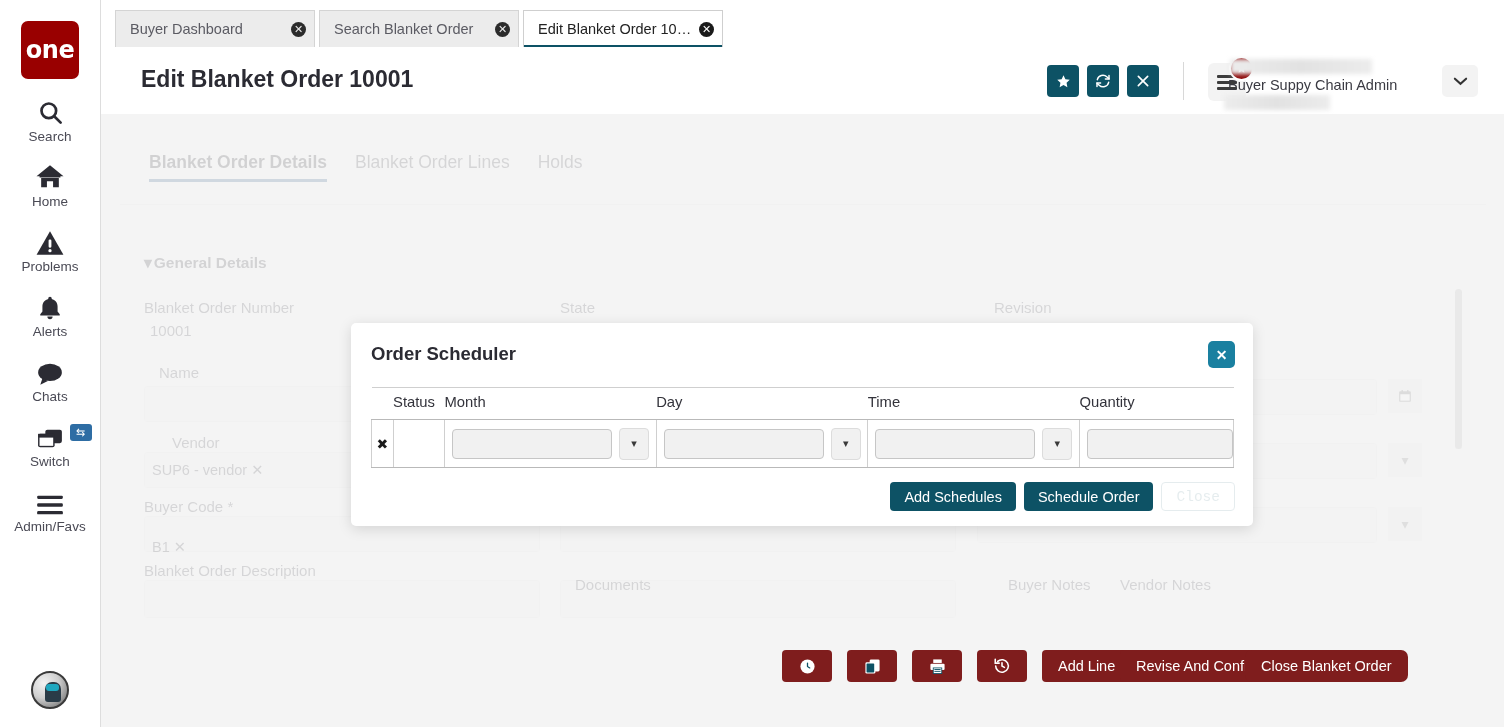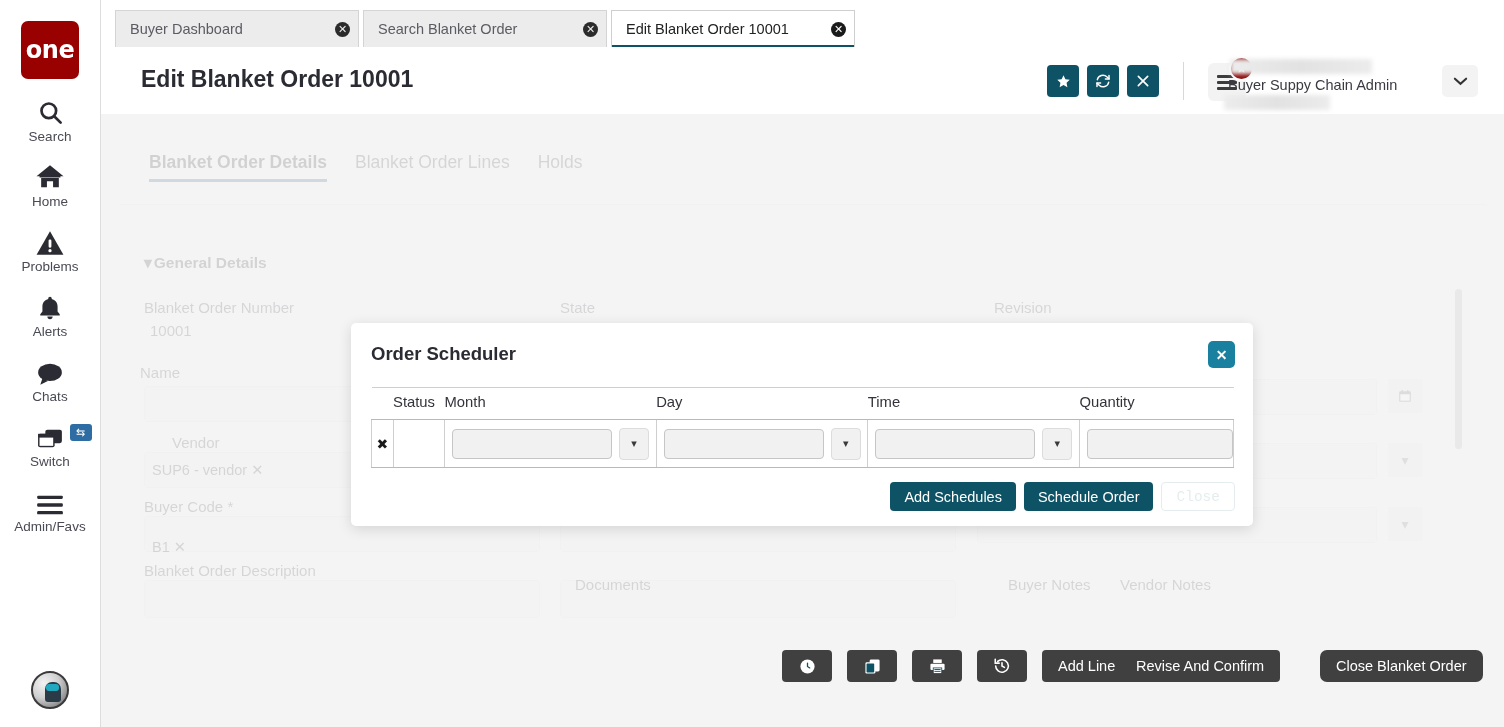--- a/index.html
+++ b/index.html
@@ -49,21 +49,21 @@
     position:absolute; left: 13px; top: 11px; width: 13px; height: 7px;
     background:#1fa8c0; border-radius: 3px;
   }
 
   
   .tabstrip {
     position:absolute; left: 101px; top: 0; width: 1403px; height: 47px;
     background: #ffffff; display:flex; align-items:flex-end; padding-left: 14px;
   }
   .tab {
-    position:relative; height: 37px; width: 244px; margin-right: 4px;
+    position:relative; height: 37px; width: 200px; margin-right: 4px;
     background:#ececec; border:1px solid #d4d4d4; border-bottom:none;
     display:flex; align-items:center; padding: 0 8px 0 14px;
     font-size: 14.5px; color:#5b5b63; cursor:pointer;
   }
   .tab.active { background:#ffffff; color:#222; border-color:#cfcfcf; }
   .tab.active:after {
     content:''; position:absolute; left:0; bottom:-1px; width:100%; height:3px; background:#0d5265;
   }
   .tab .txt { flex:1; white-space:nowrap; overflow:hidden; text-overflow:ellipsis; }
   .tab .x {
@@ -132,21 +132,21 @@
   .fld-label { position:absolute; font-size: 15px; color:#3d3d46; }
   .fld-box { position:absolute; background:#ededed; border:1px solid #e0e0e0; border-radius:3px; }
   .chip { position:absolute; font-size: 14.5px; color:#3d3d46; }
   .icon-btn-ghost {
     position:absolute; width: 34px; height: 34px; background:#ededed;
     display:flex; align-items:center; justify-content:center; color:#777; font-size:14px;
   }
 
   
   .bottombar { position:absolute; left: 0; top: 520px; width: 1366px; height: 93px; }
-  .bb { position:absolute; height: 32px; background:#404040; border-radius:4px;
+  .bb { position:absolute; height: 32px; background:#7f1d1d; border-radius:4px;
         display:flex; align-items:center; justify-content:center;
         color:#fff; font-size:14.5px; cursor:pointer; }
   .bb.icon { width: 50px; }
   .bb.txt { padding: 0 16px; }
 
   
   .vscroll { position:absolute; right: 24px; top: 175px; width: 7px; height: 160px;
              background:#e6e6e6; border-radius:4px; opacity:0.85; }
 
   
@@ -378,21 +378,21 @@
       </div>
       <div class="hr-line ghost"></div>
 
       <div class="section-title ghost2">
         <span class="caret-sm">▾</span><span>General Details</span>
       </div>
 
       <div class="fld-label ghost2" style="left:24px;  top:185px;">Blanket Order Number</div>
       <div class="fld-label ghost2" style="left:30px;  top:208px;">10001</div>
 
-      <div class="fld-label ghost2" style="left:20px;  top:250px;">Name</div>
+      <div class="fld-label ghost2" style="left:39px;  top:250px;">Name</div>
       <div class="fld-box  ghost" style="left:24px;  top:272px; width:396px; height:36px;"></div>
 
       <div class="fld-label ghost2" style="left:24px;  top:320px;margin-left:28px;">Vendor</div>
       <div class="fld-box  ghost" style="left:24px;  top:338px; width:396px; height:36px;"></div>
       <div class="chip ghost2" style="left:32px; top:348px;">
         <span>SUP6 - vendor</span>
         <span>✕</span>
       </div>
 
       <div class="fld-label ghost2" style="left:24px;  top:384px;">Buyer Code *</div>
@@ -466,21 +466,21 @@
               <polyline points="12,7.6 12,12 15.2,13.8"></polyline>
             </svg>
           </span>
         </div>
         <div class="bb txt" style="left:922px; top:16px;">
           <span>Add Line</span>
         </div>
         <div class="bb txt" style="left:1000px; top:16px;">
           <span>Revise And Confirm</span>
         </div>
-        <div class="bb txt" style="left:1200px; top:16px;border-radius:7px;">
+        <div class="bb txt" style="left:1125px; top:16px;border-radius:7px;">
           <span>Close Blanket Order</span>
         </div>
       </div>
 
       <div class="vscroll"></div>
     </div>
   </div>
 
   <div class="modal">
     <div class="modal-title">Order Scheduler</div>

